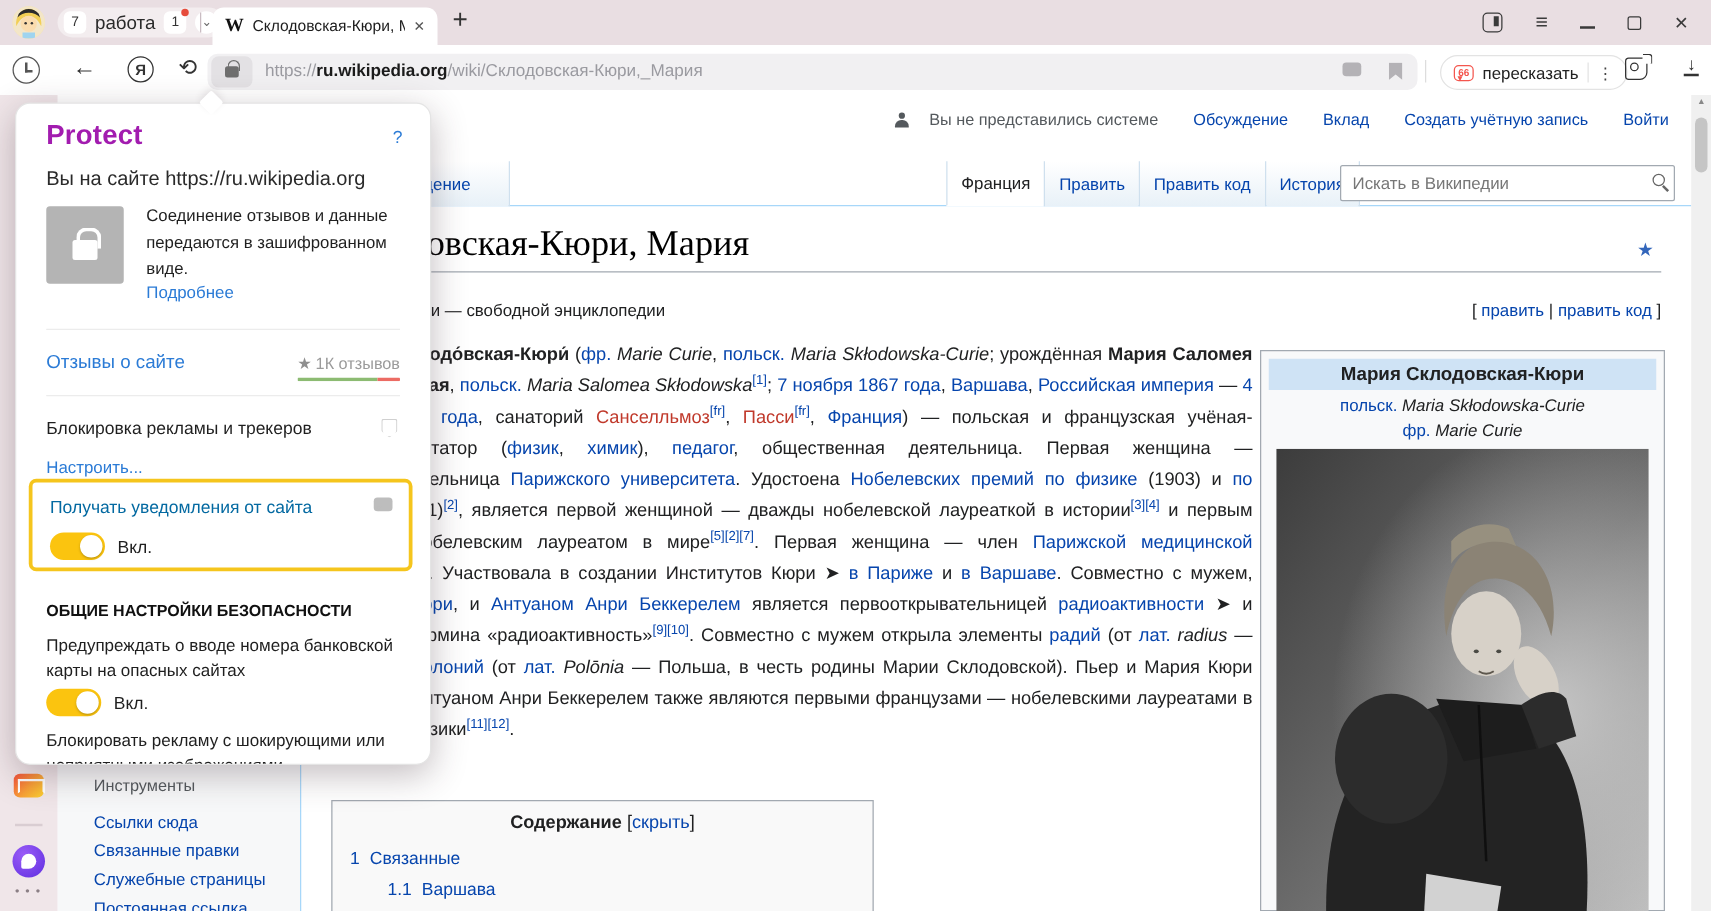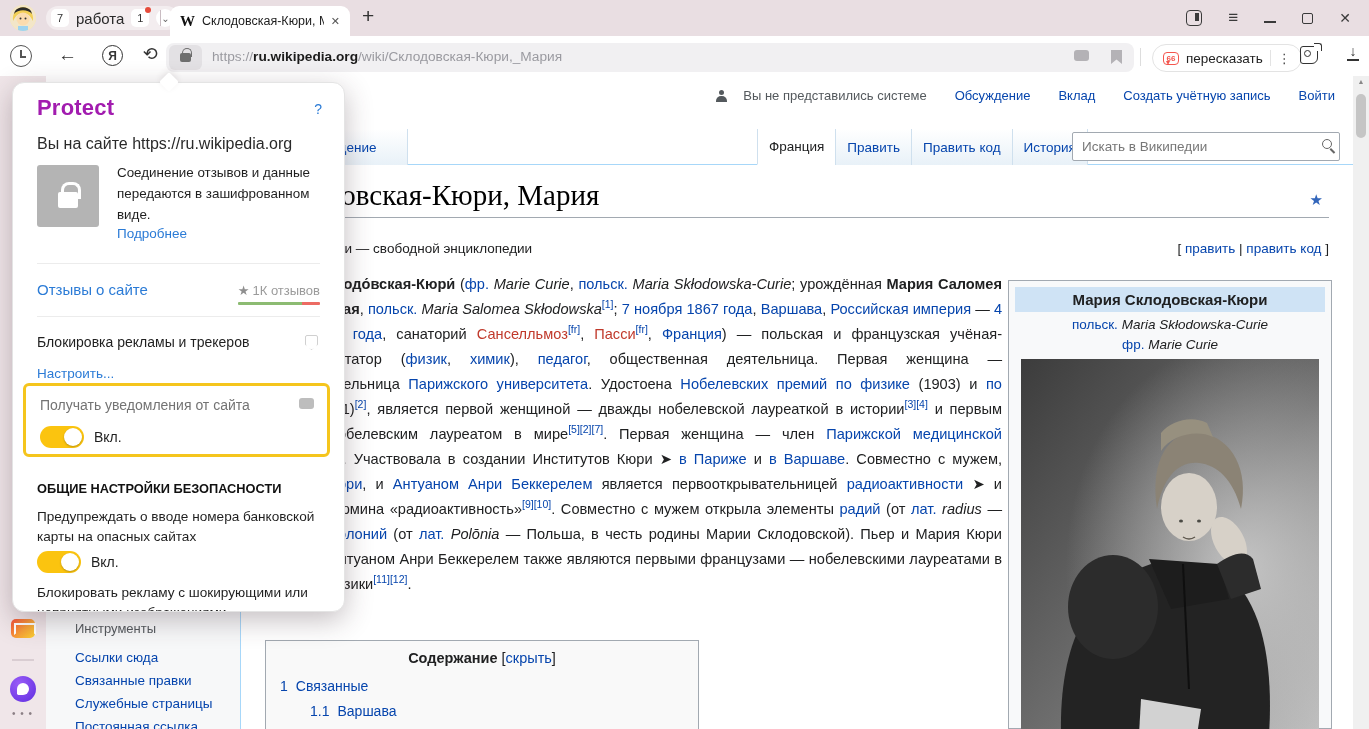--- a/index.html
+++ b/index.html
@@ -139,21 +139,21 @@
   .prating{position:absolute;right:24px;top:200px;font-size:13px;color:#9b9b9b;text-align:right;}
   .prating .star{color:#8f8f8f;margin-right:3px;}
   .pratebar{display:flex;height:3px;margin-top:4px;border-radius:1px;overflow:hidden;}
   .pratebar .g{background:#8cbb72;}
   .pratebar .r{background:#ec6b63;}
   .pdiv2{position:absolute;left:24px;right:24px;top:233px;height:1px;background:#ececec;}
   .padblock{position:absolute;left:24px;top:251px;font-size:14px;color:#1f1f1f;}
   .shieldico{position:absolute;right:26px;top:252px;width:13px;height:15px;border:1.6px solid #d0d0d0;border-radius:2px 2px 6px 6px;clip-path:polygon(0 0,100% 0,100% 65%,50% 100%,0 65%);}
   .pconf{position:absolute;left:24px;top:283px;font-size:13.5px;color:#2b7bd6;}
   .ybox{position:absolute;left:10px;top:300px;width:307px;height:74px;border:3px solid #f5c51d;border-radius:6px;background:#fff;}
-  .ybox .ylabel{position:absolute;left:14px;top:11px;font-size:14px;color:#737373;}
+  .ybox .ylabel{position:absolute;left:14px;top:11px;font-size:14px;color:#0369a1;}
   .bubbleico{position:absolute;right:13px;top:12px;width:15px;height:11px;background:#bdbdbd;border-radius:3px;}
   .bubbleico:after{content:"";position:absolute;left:2px;bottom:-4px;border:4px solid transparent;border-top-color:#bdbdbd;border-left-width:2px;border-right-width:2px;}
   .togglerow{position:absolute;left:14px;display:flex;align-items:center;gap:10px;}
   .toggle{width:44px;height:22px;border-radius:11px;background:#fbc40f;position:relative;}
   .toggle .knob{position:absolute;right:2px;top:2px;width:18px;height:18px;border-radius:50%;background:#fff;box-shadow:0 1px 2px rgba(0,0,0,.25);}
   .togglerow .tlbl{font-size:14px;color:#1f1f1f;}
   .psection{position:absolute;left:24px;top:398px;font-size:12.8px;font-weight:bold;color:#111;}
   .pwarn{position:absolute;left:24px;top:424px;width:282px;font-size:13.6px;line-height:20px;color:#1f1f1f;}
   .ptoggle2{top:468px;left:24px;}
   .pshock{position:absolute;left:24px;top:500px;width:288px;font-size:13.6px;line-height:20px;color:#1f1f1f;}

